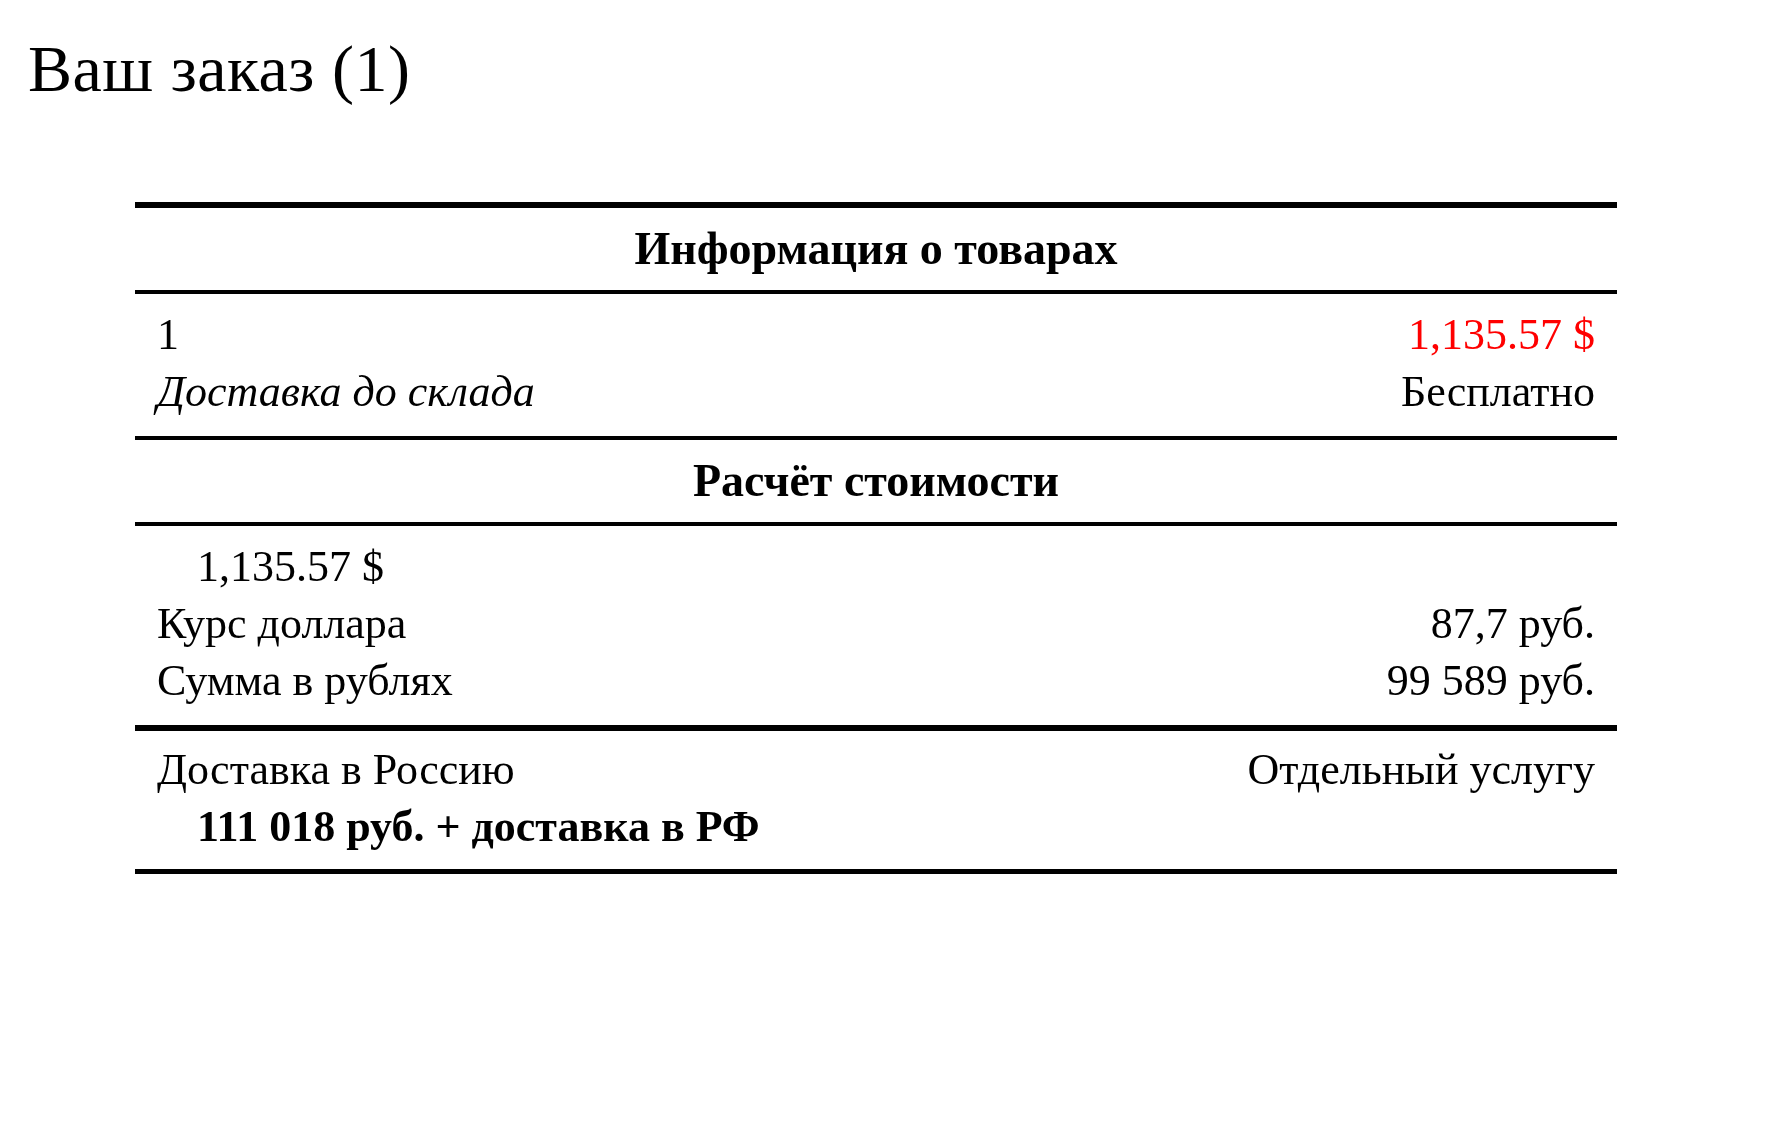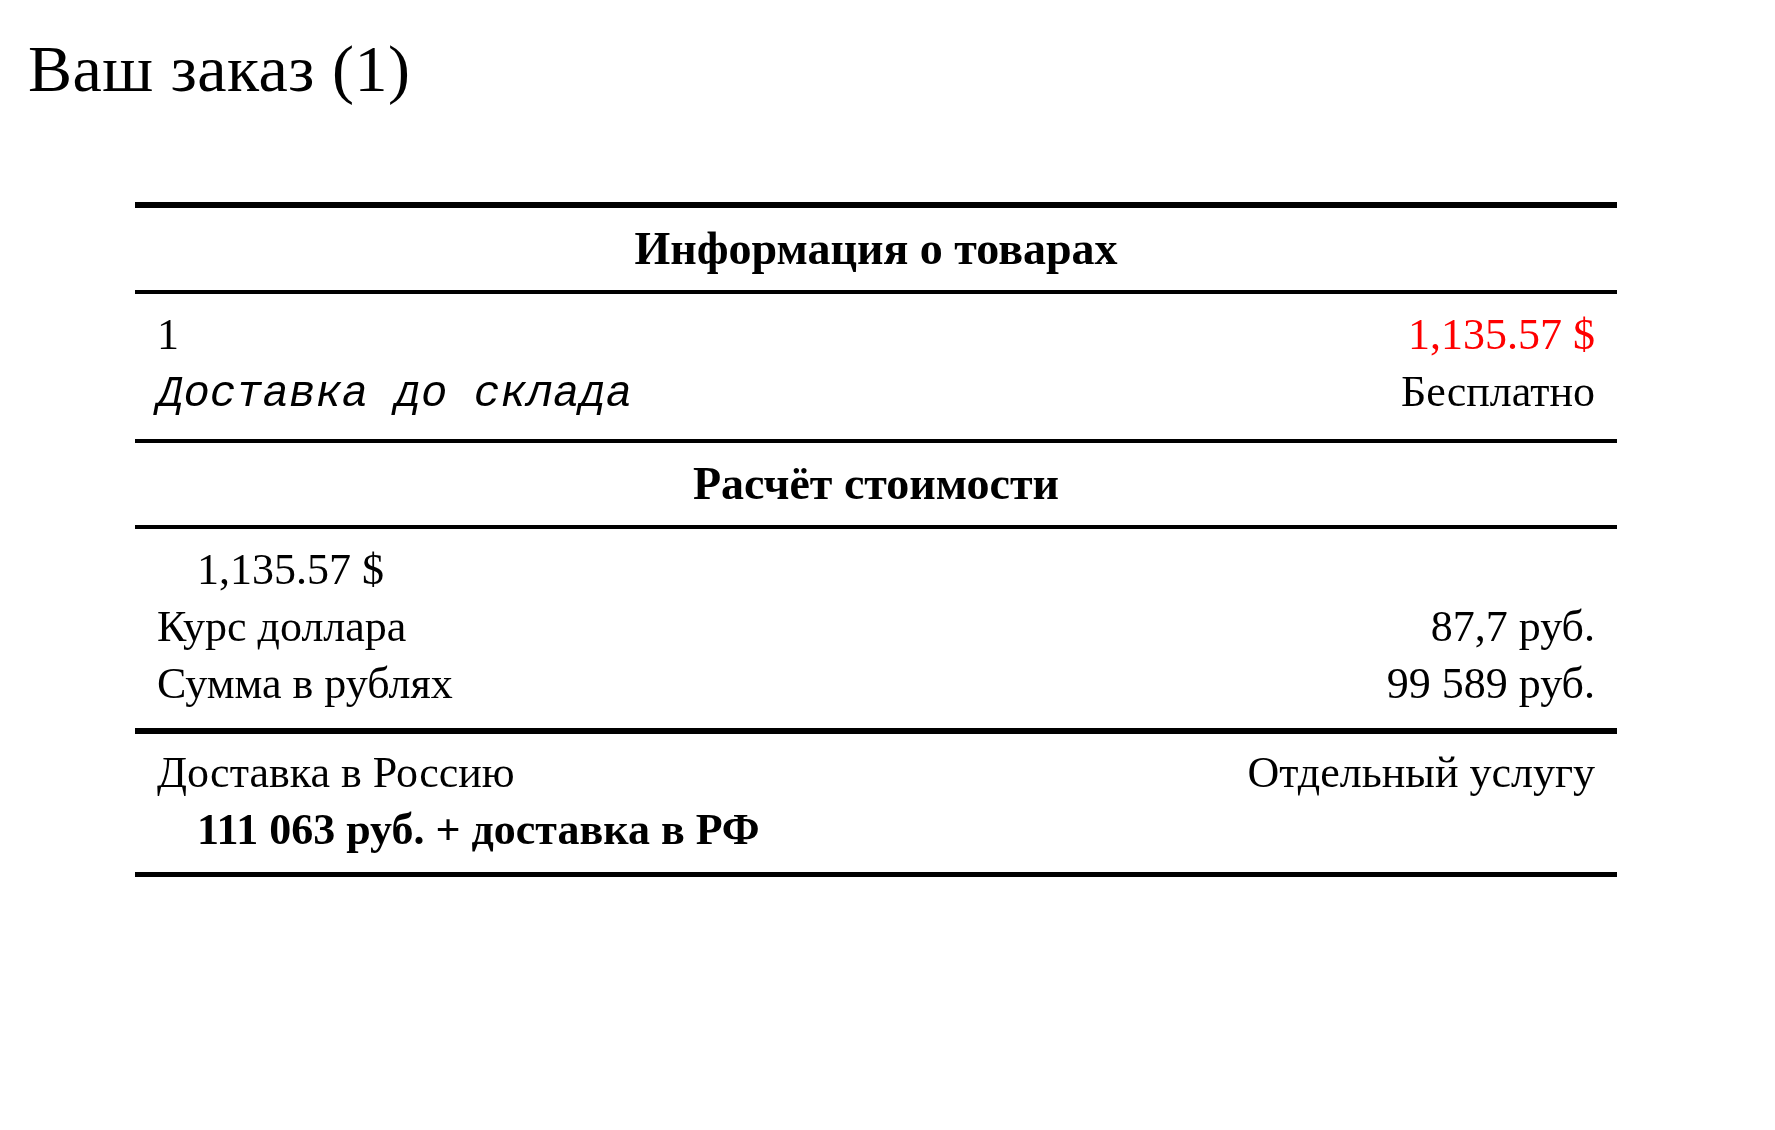--- a/index.html
+++ b/index.html
@@ -43,21 +43,21 @@
   .row {
     display: flex;
     justify-content: space-between;
     align-items: baseline;
     padding: 0 22px;
     font-size: 44px;
     line-height: 57px;
   }
   .row .label { text-align: left; white-space: nowrap; }
   .row .value { text-align: center; white-space: nowrap; margin-left: 40px; }
-  .italic { font-style: italic; font-family: Liberation Mono, monospace; }
+  .italic { font-style: italic; }
   .red { color: var(--price-highlight, #ff0000); }
   .bold { font-weight: bold; }
 </style>
 </head>
 <body>
 
 <div class="page">
 
   <h1 class="page-title">Ваш заказ (1)</h1>
 
@@ -95,19 +95,19 @@
     </section>
 
 
     <section class="sec thick-top">
       <div class="rows last">
         <div class="row">
           <span class="label">Доставка в Россию</span>
           <span class="value">Отдельный услугу</span>
         </div>
         <div class="row">
-          <span class="value bold">111 063 руб. + доставка в РФ</span>
+          <span class="value bold">111 018 руб. + доставка в РФ</span>
         </div>
       </div>
     </section>
 
   </div>
 </div>
 
 </body></html>

